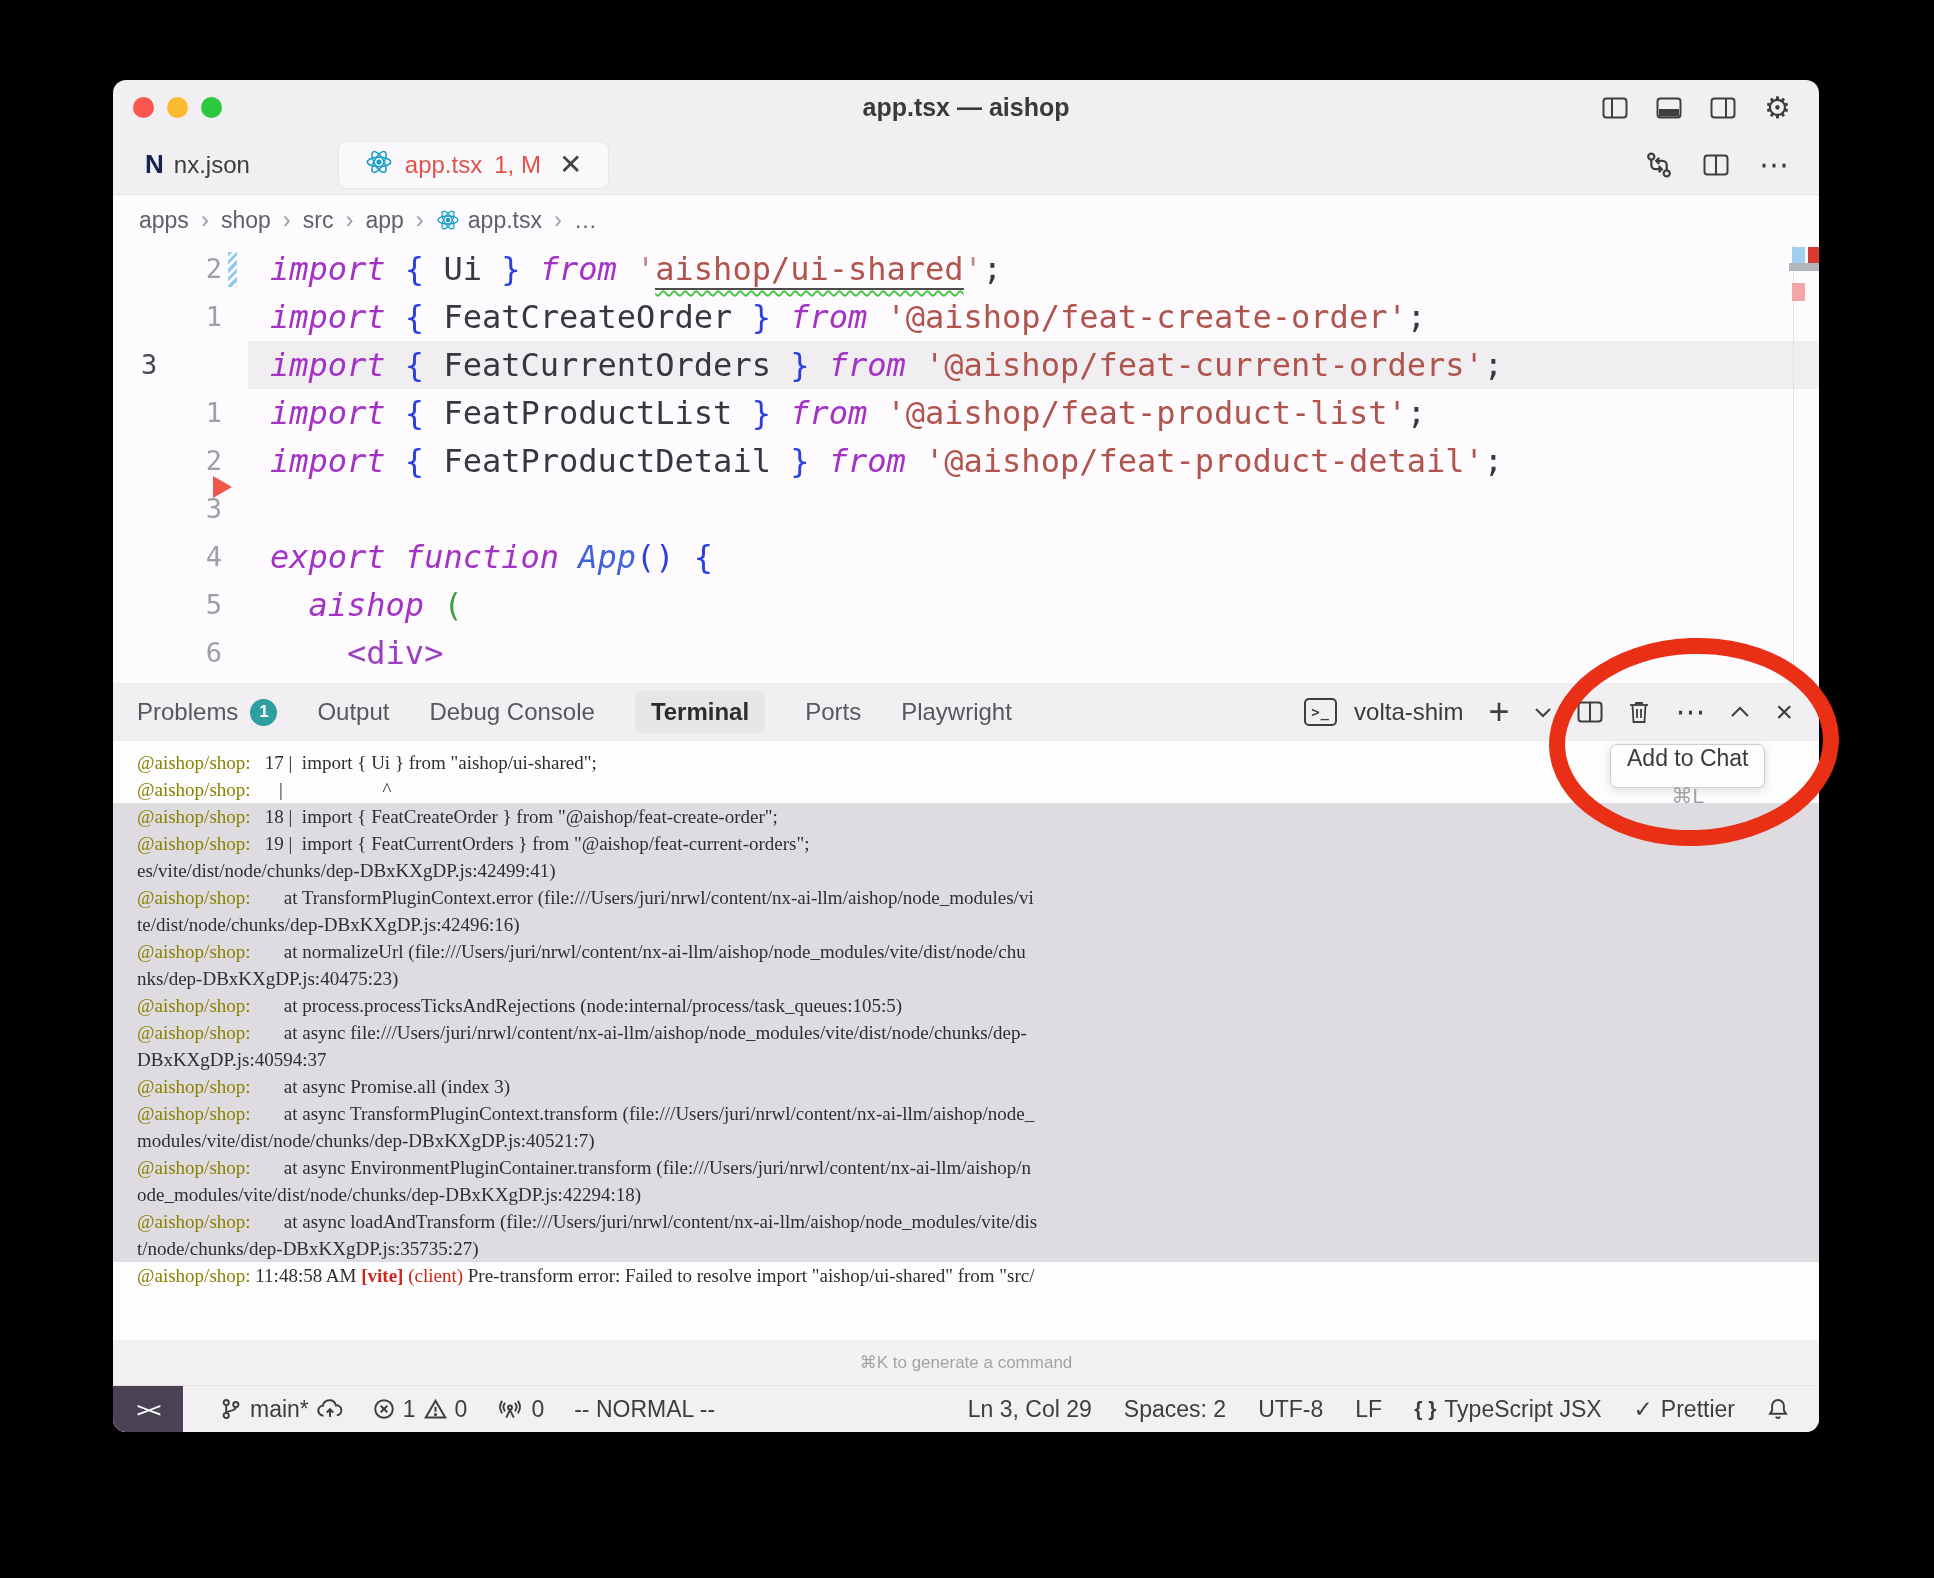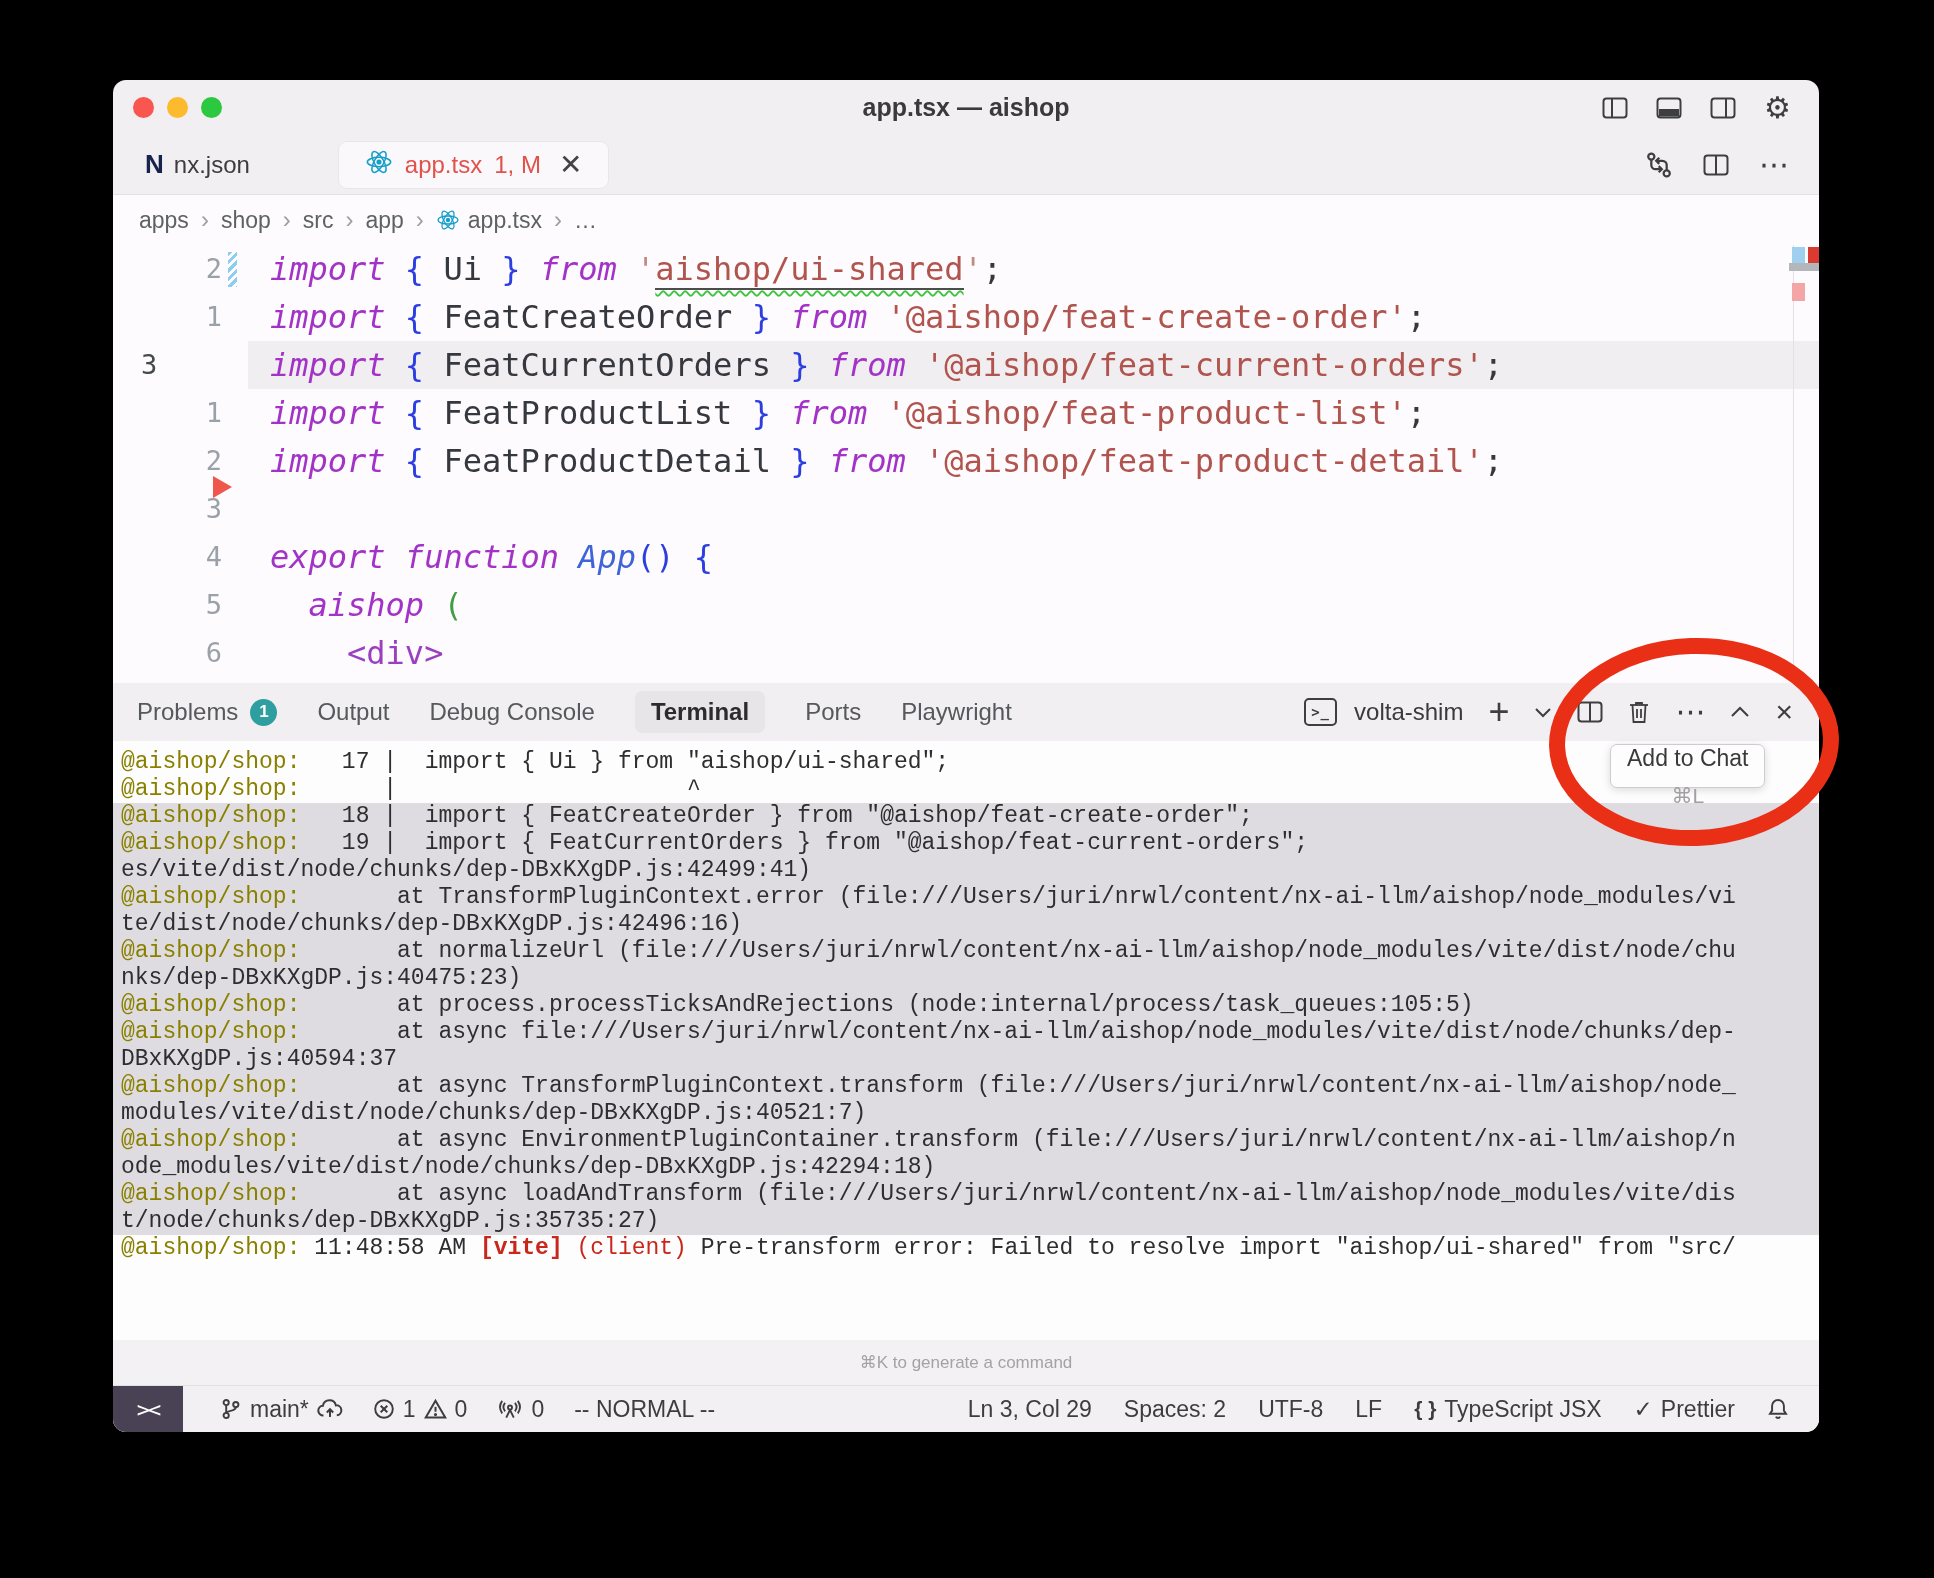--- a/index.html
+++ b/index.html
@@ -82,22 +82,22 @@
   .panel-toolbar { margin-left:auto; display:flex; align-items:center; gap:25px; color:#3e3e40; }
   .term-box { width:33px; height:28px; border:2px solid #3e3e40; border-radius:5px;
     font-family:"DejaVu Sans Mono", monospace; font-size:14px; font-weight:bold;
     display:flex; align-items:center; justify-content:center; letter-spacing:1px; }
   .term-name { font-size:24px; color:#3a3a3c; margin-left:-8px; }
   .plus-glyph { font-size:36px; font-weight:300; line-height:1; }
   .x-glyph { font-size:30px; line-height:1; }
 
   
   .terminal { height:599px; flex:none; background:#fdfdfd; padding-top:8px; overflow:hidden; position:relative; }
-  .t-line { padding-left:8px; font-family:Liberation Mono, monospace;
-    font-size:23px; line-height:27px; white-space:pre; }
+  .t-line { padding-left:24px; font-family:Liberation Serif, serif;
+    font-size:19px; line-height:27px; white-space:pre; }
   .t-line.sel { background:#dfdce1; }
   .c-pre { color:#8a8000; }
   .c-d   { color:#2e2e30; }
   .c-rb  { color:#c9271b; font-weight:bold; }
   .c-r   { color:#c9271b; }
 
   
   .chat-tooltip { position:absolute; left:1497px; top:664px; height:44px;
     background:#fdfdfd; border:1px solid #cfcccf; border-radius:7px;
     display:flex; align-items:center; gap:12px; padding:0 16px;
@@ -369,20 +369,21 @@
         <div class="t-line sel"><span class="c-pre">@aishop/shop:</span><span class="c-d">   18 |  import { FeatCreateOrder } from "@aishop/feat-create-order";</span></div>
         <div class="t-line sel"><span class="c-pre">@aishop/shop:</span><span class="c-d">   19 |  import { FeatCurrentOrders } from "@aishop/feat-current-orders";</span></div>
         <div class="t-line sel"><span class="c-d">es/vite/dist/node/chunks/dep-DBxKXgDP.js:42499:41)</span></div>
         <div class="t-line sel"><span class="c-pre">@aishop/shop:</span><span class="c-d">       at TransformPluginContext.error (file:///Users/juri/nrwl/content/nx-ai-llm/aishop/node_modules/vi</span></div>
         <div class="t-line sel"><span class="c-d">te/dist/node/chunks/dep-DBxKXgDP.js:42496:16)</span></div>
         <div class="t-line sel"><span class="c-pre">@aishop/shop:</span><span class="c-d">       at normalizeUrl (file:///Users/juri/nrwl/content/nx-ai-llm/aishop/node_modules/vite/dist/node/chu</span></div>
         <div class="t-line sel"><span class="c-d">nks/dep-DBxKXgDP.js:40475:23)</span></div>
         <div class="t-line sel"><span class="c-pre">@aishop/shop:</span><span class="c-d">       at process.processTicksAndRejections (node:internal/process/task_queues:105:5)</span></div>
         <div class="t-line sel"><span class="c-pre">@aishop/shop:</span><span class="c-d">       at async file:///Users/juri/nrwl/content/nx-ai-llm/aishop/node_modules/vite/dist/node/chunks/dep-</span></div>
         <div class="t-line sel"><span class="c-d">DBxKXgDP.js:40594:37</span></div>
+        <div class="t-line sel"><span class="c-pre">@aishop/shop:</span><span class="c-d">       at async Promise.all (index 3)</span></div>
         <div class="t-line sel"><span class="c-pre">@aishop/shop:</span><span class="c-d">       at async TransformPluginContext.transform (file:///Users/juri/nrwl/content/nx-ai-llm/aishop/node_</span></div>
         <div class="t-line sel"><span class="c-d">modules/vite/dist/node/chunks/dep-DBxKXgDP.js:40521:7)</span></div>
         <div class="t-line sel"><span class="c-pre">@aishop/shop:</span><span class="c-d">       at async EnvironmentPluginContainer.transform (file:///Users/juri/nrwl/content/nx-ai-llm/aishop/n</span></div>
         <div class="t-line sel"><span class="c-d">ode_modules/vite/dist/node/chunks/dep-DBxKXgDP.js:42294:18)</span></div>
         <div class="t-line sel"><span class="c-pre">@aishop/shop:</span><span class="c-d">       at async loadAndTransform (file:///Users/juri/nrwl/content/nx-ai-llm/aishop/node_modules/vite/dis</span></div>
         <div class="t-line sel"><span class="c-d">t/node/chunks/dep-DBxKXgDP.js:35735:27)</span></div>
         <div class="t-line"><span class="c-pre">@aishop/shop:</span><span class="c-d"> 11:48:58 AM </span><span class="c-rb">[vite]</span><span class="c-r"> (client)</span><span class="c-d"> Pre-transform error: Failed to resolve import "aishop/ui-shared" from "src/</span></div>
       </div>
 
     <div class="chat-tooltip">

